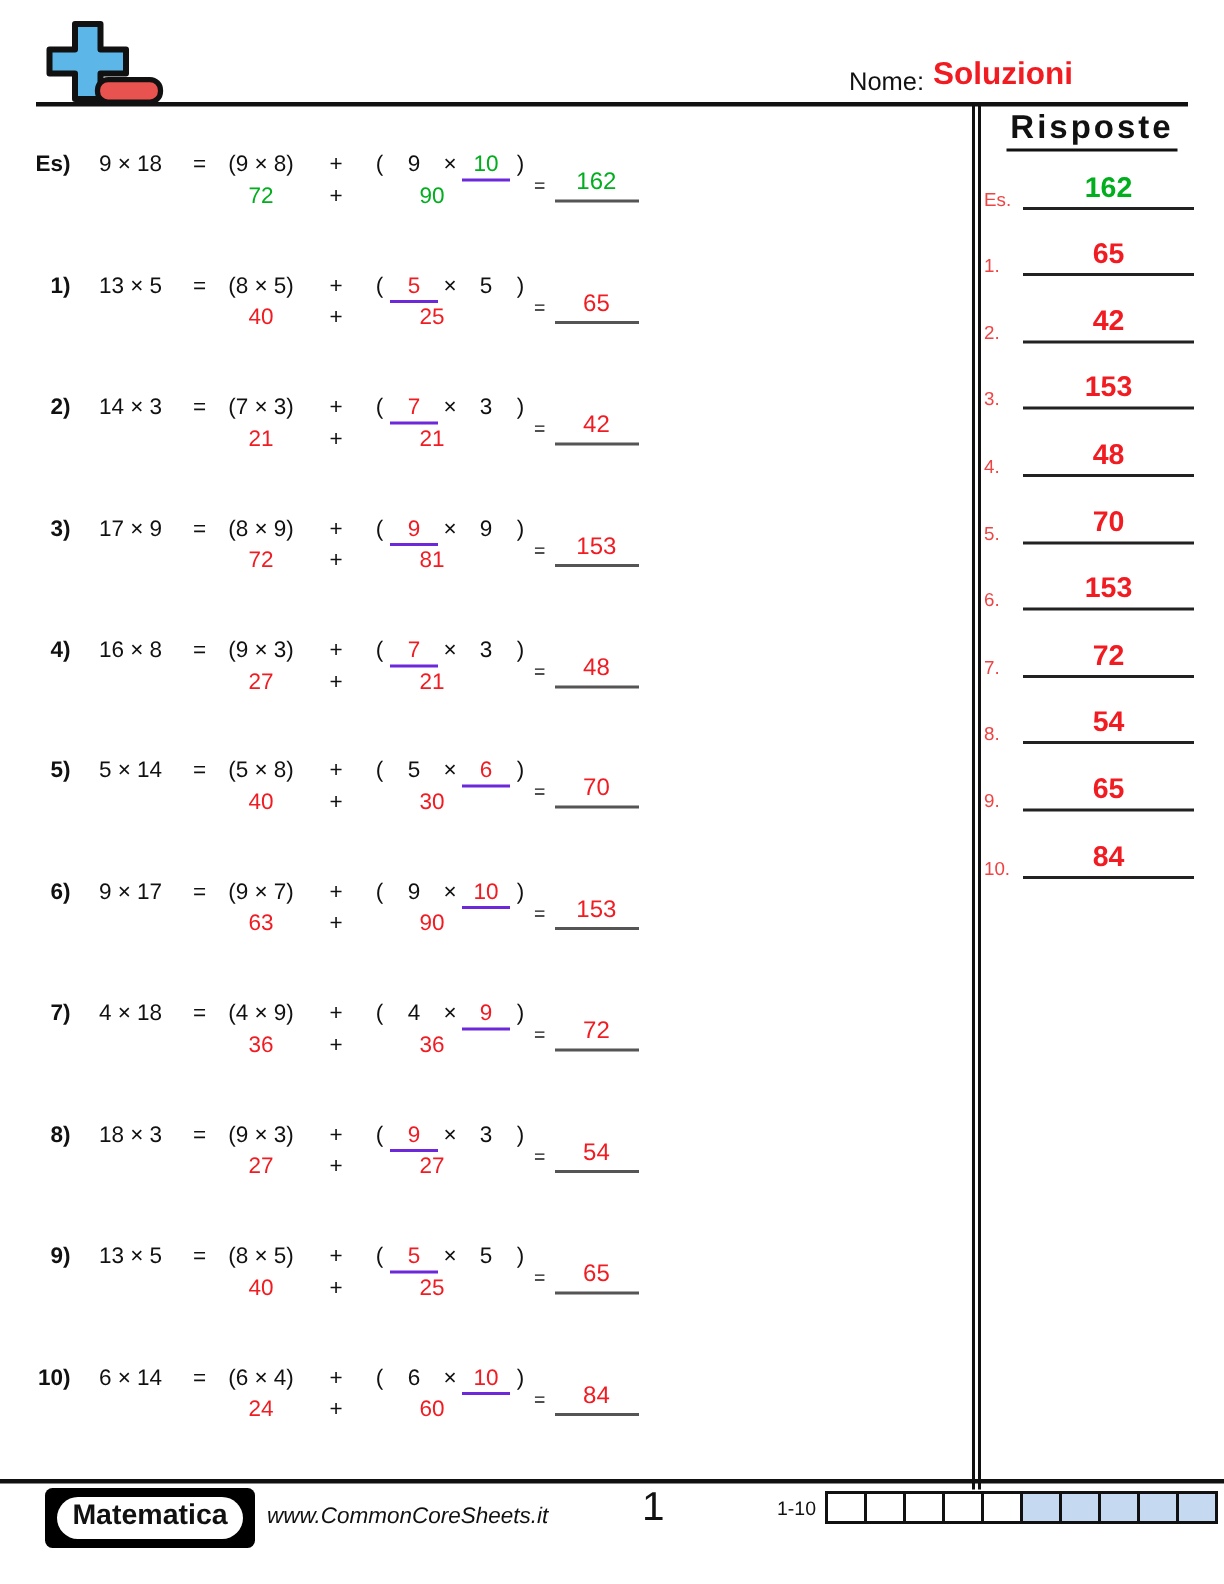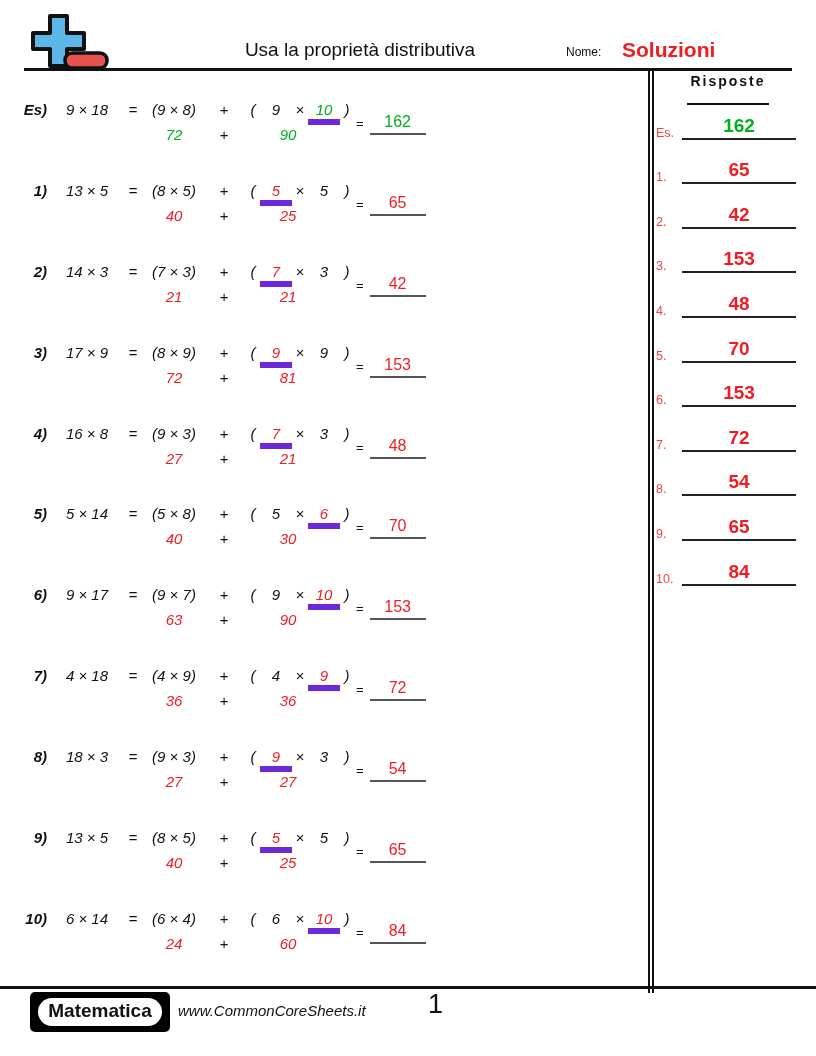--- a/index.html
+++ b/index.html
@@ -2,56 +2,56 @@
 <html style="--green: #00ae1e; --red: #f11c22; --tableblue: #c5d9f1;"><head>
 <meta charset="utf-8">
 <style>
   html,body{margin:0;padding:0;background:#fff;}
   .page{position:relative;width:816px;height:1056px;background:#fff;overflow:hidden;
         font-family:"Liberation Sans","DejaVu Sans",sans-serif;color:#111;}
 
   
   .logo{position:absolute;left:26px;top:12px;width:86px;height:60px;}
   .title{position:absolute;left:25px;top:39px;width:670px;text-align:center;font-size:19px;}
-  .nome{position:absolute;left:566px;top:45px;font-size:12px;}
+  .nome{position:absolute;left:566px;top:45px;font-size:17px;}
   .soluzioni{position:absolute;left:622px;top:38px;font-size:21px;font-weight:bold;color:var(--red);}
   .rule-top{position:absolute;left:24px;width:768px;top:68px;height:3px;background:#111;}
   .instruction{position:absolute;left:25px;top:75px;font-size:14.5px;font-weight:bold;}
 
   
   .divider{position:absolute;left:648px;top:70px;height:923px;width:0;border-left:6px double #111;}
 
   
   .risposte-wrap{position:absolute;left:660px;top:72px;width:136px;text-align:center;}
-  .risposte-title{display:inline-block;font-size:14px;font-weight:bold;letter-spacing:2px;
-                  border-bottom:2.5px solid #111;padding:0 3px 14px 3px;}
+  .risposte-title{display:inline-block;font-size:22px;font-weight:bold;letter-spacing:2px;
+                  border-bottom:2.5px solid #111;padding:0 3px 1px 3px;}
   .answers{position:absolute;left:656px;top:95px;width:140px;}
   .answer-entry{height:44.6px;display:flex;align-items:flex-end;}
   .answer-label{width:26px;font-size:12.5px;color:#ef4444;}
   .answer-line{flex:1;border-bottom:2px solid #222;text-align:center;font-size:19px;
                font-weight:bold;padding-bottom:1px;}
 
   
   .problems{position:absolute;left:20px;top:100px;}
   .problem{position:relative;height:80.9px;width:440px;}
-  .l1,.l2{display:flex;font-size:15px;line-height:19px;font-style:italic;}
+  .l1,.l2{display:flex;font-size:15px;line-height:19px;}
   .cl{display:inline-block;box-sizing:border-box;text-align:center;}
   .lbl{width:34px;text-align:right;padding-right:7px;font-weight:bold;}
   .factor{width:66px;}
   .eq{width:26px;}
   .known{width:56px;}
   .plus{width:44px;}
   .par{width:14px;}
   .slot{width:32px;}
   .times{width:16px;}
   .sp1{width:126px;}
   .w1{width:56px;}
   .wplus{width:44px;}
   .w2{width:84px;}
-  .blankline{border-bottom:6px solid #6d28d9;}
+  .blankline{border-bottom:2px solid #6d28d9;}
   .ansgrp{position:absolute;left:336px;top:13px;display:flex;align-items:flex-end;gap:6px;}
   .anseq{font-size:13px;padding-bottom:4px;}
   .ansline{width:56px;border-bottom:2px solid #555;text-align:center;font-size:16px;padding-bottom:2px;}
 
   .c-green{--accent:var(--green);}
   .c-red{--accent:var(--red);}
   .filled{color:var(--accent);}
   .answer-line.filled{color:var(--accent);}
 
   
@@ -74,21 +74,20 @@
 
 <div class="page">
 
   <div class="logo">
     <svg width="86" height="60" viewBox="0 0 86 60">
       <path d="M24 4 h17 v17 h17 v16 h-17 v17 h-17 v-17 H7 v-16 h17 z" fill="#5db6e8" stroke="#111" stroke-width="4" stroke-linejoin="round"></path>
       <rect x="39" y="41" width="42" height="15" rx="7" fill="#e8524f" stroke="#111" stroke-width="3.5"></rect>
     </svg>
   </div>
 
-  <div class="title">Usa la proprietà distributiva</div>
   <div class="nome">Nome:</div>
   <div class="soluzioni">Soluzioni</div>
   <div class="rule-top"></div>
 
   <div class="divider"></div>
 
   <div class="risposte-wrap">
     <span class="risposte-title">Risposte</span>
   </div>
   <div class="answers">
@@ -404,14 +403,29 @@
     </div>
   </div>
     </div>
 
   <div class="rule-bottom"></div>
   <div class="brand">
     <span class="brand-pill">Matematica</span>
   </div>
   <div class="site">www.CommonCoreSheets.it</div>
   <div class="pagenum">1</div>
+  <div class="scorebar">
+    <span class="score-label">1-10</span>
+    <span class="score-cells">
+        <span class="score-cell"></span>
+        <span class="score-cell"></span>
+        <span class="score-cell"></span>
+        <span class="score-cell"></span>
+        <span class="score-cell"></span>
+        <span class="score-cell hl"></span>
+        <span class="score-cell hl"></span>
+        <span class="score-cell hl"></span>
+        <span class="score-cell hl"></span>
+        <span class="score-cell hl"></span>
+      </span>
+  </div>
 
 </div>
 
 </body></html>

